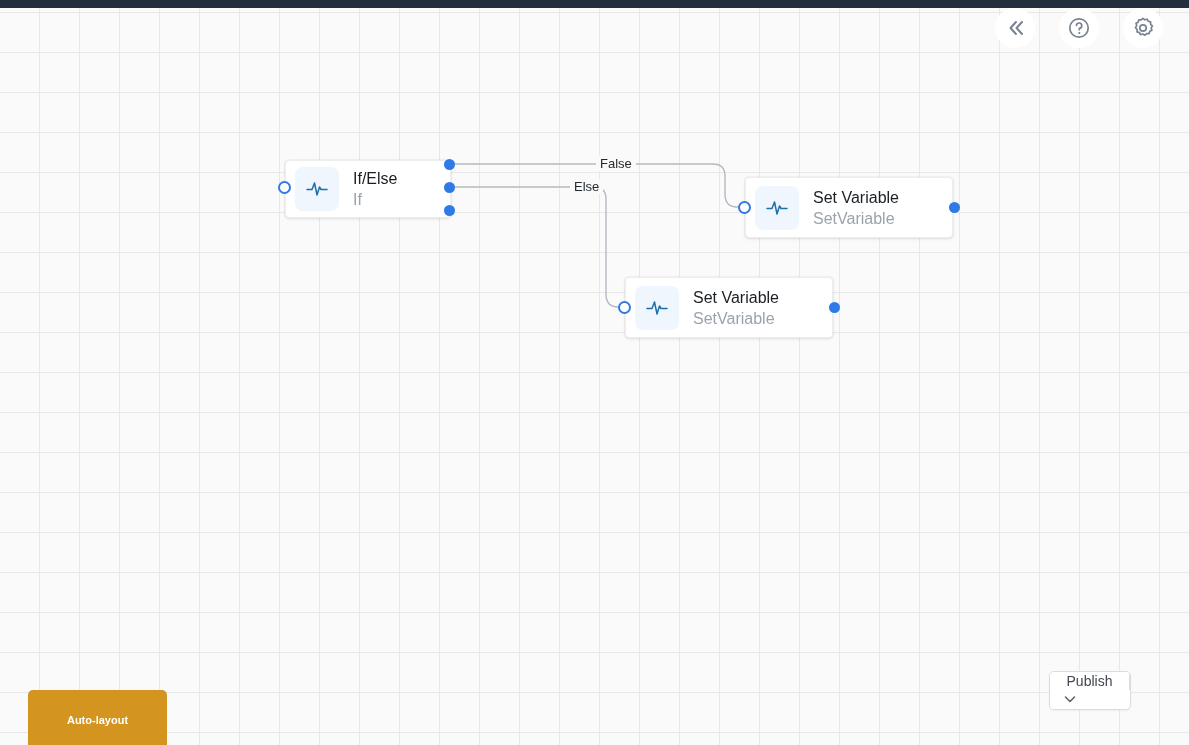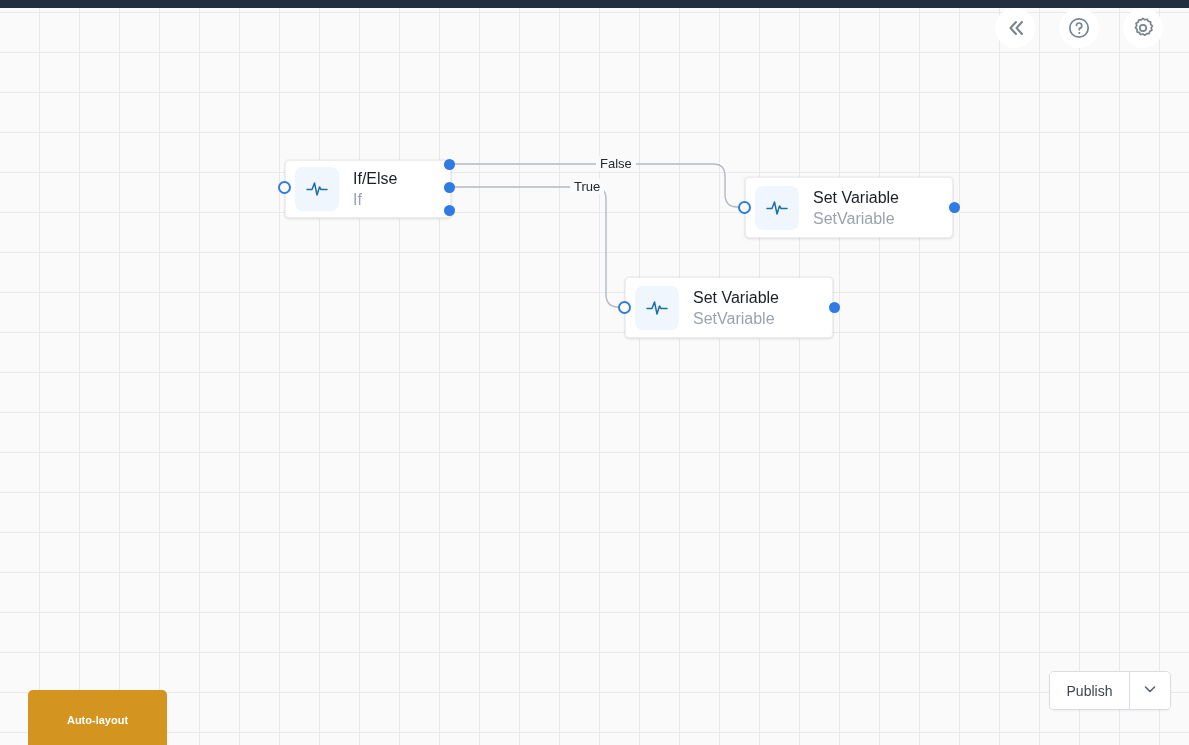--- a/index.html
+++ b/index.html
@@ -205,20 +205,21 @@
     left: 1049px;
     top: 671px;
     height: 37px;
     display: flex;
     background: #ffffff;
     border: 1px solid #d9dde2;
     border-radius: 5px;
     overflow: hidden;
     z-index: 30;
     box-shadow: 0 1px 2px rgba(16,22,26,0.05);
+    flex-direction: column;
   }
   .publish-main {
     width: 80px;
     background: #ffffff;
     border: none;
     border-right: 1px solid #d9dde2;
     font-size: 14px;
     color: #40464e;
     cursor: pointer;
     font-family: "Liberation Sans", sans-serif;
@@ -243,21 +244,21 @@
   <div class="canvas"></div>
 
   <svg class="edge-layer" width="1189" height="745" viewBox="0 0 1189 745">
 
     <path d="M 452 164 L 713 164 Q 725 164 725 176 L 725 194 Q 725 207 737 207 L 741 207" fill="none" stroke="#b3bac2" stroke-width="1.4"></path>
 
     <path d="M 452 187 L 594 187 Q 606 187 606 199 L 606 294 Q 606 307 618 307 L 621 307" fill="none" stroke="#b3bac2" stroke-width="1.4"></path>
   </svg>
 
   <div class="edge-label" style="left:596px; top:156px;">False</div>
-  <div class="edge-label" style="left:570px; top:179px;">True</div>
+  <div class="edge-label" style="left:570px; top:179px;">Else</div>
 
   <div class="node" id="node-if-else" style="left:285px; top:160px; width:166px; height:58px;">
     <div class="node-icon">
       <svg width="26" height="26" viewBox="0 0 26 26">
         <polyline points="3,13.5 8,13.5 10.5,7 13,19 15.5,11 17,13.5 23,13.5" fill="none" stroke="#1e6fa8" stroke-width="1.5" stroke-linecap="round" stroke-linejoin="round"></polyline>
       </svg>
     </div>
     <div class="node-text">
       <div class="node-title">If/Else</div>
       <div class="node-subtitle">If</div>

